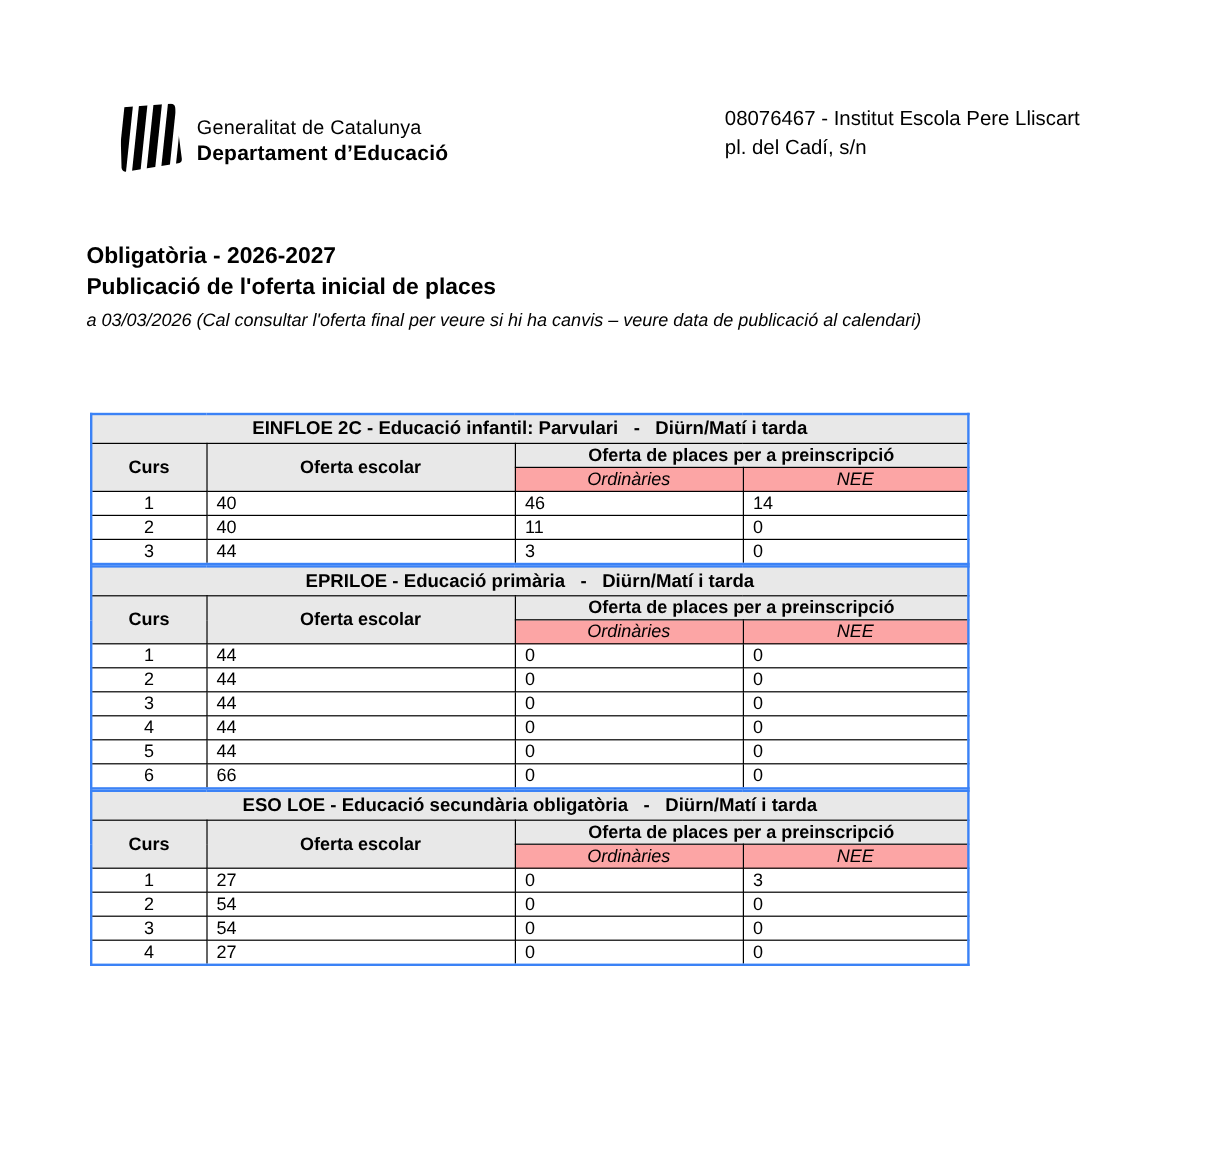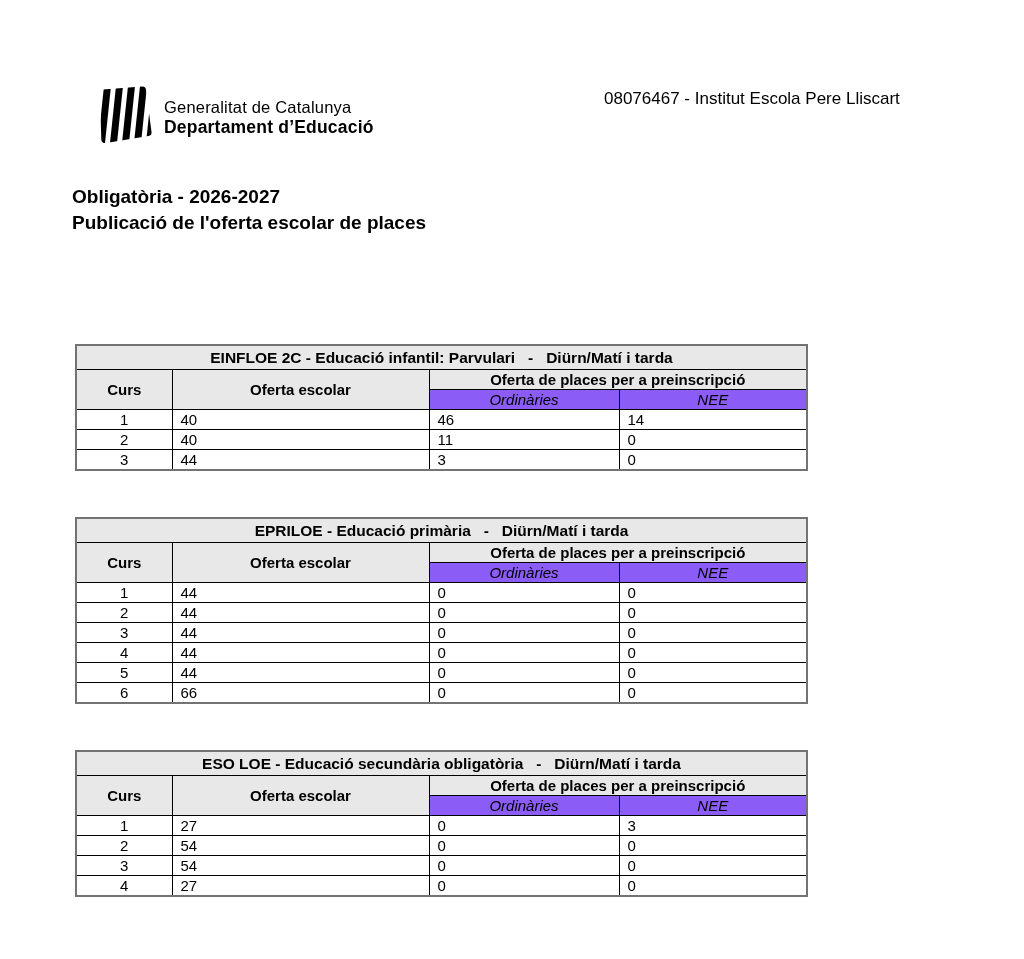--- a/index.html
+++ b/index.html
@@ -15,45 +15,45 @@
   .brand { position: absolute; left: 90px; top: 86px; display: flex; align-items: center; gap: 12px; }
   .brand-logo { width: 62px; height: 58px; flex: 0 0 auto; }
   .brand-text { padding-top: 3px; line-height: 20px; }
   .brand-line1 { font-size: 16.5px; font-weight: normal; letter-spacing: 0.2px; }
   .brand-line2, .brand-line3 { font-size: 17.5px; font-weight: bold; letter-spacing: 0.2px; }
 
   
   .addr { position: absolute; left: 604px; top: 87px; font-size: 17px; line-height: 24px; }
 
   
-  .titles { position: absolute; left: 72px; top: 184px; width: 880px; }
+  .titles { position: absolute; left: 72px; top: 201px; width: 880px; }
   .doc-title, .doc-subtitle { font-size: 19px; font-weight: bold; line-height: 26px; }
   .doc-note { font-size: 15px; font-style: italic; margin-top: 5px; line-height: 19px; }
 
   
   .tables { position: absolute; left: 75px; top: 344px; width: 731px; }
   table.offer {
     width: 731px; border-collapse: collapse; table-layout: fixed;
-    margin-bottom: 46px; border: 2px solid #737373;
+    border: 2px solid #3b82f6;
   }
   table.offer th, table.offer td { border: 1px solid #000; }
   .col-curs { width: 96px; }
   .col-oferta { width: 257px; }
   .col-ord { width: 190px; }
   .col-nee { width: 188px; }
   th.t-title {
     background: #e8e8e8; font-size: 15.5px; font-weight: bold;
     text-align: center; padding: 3px 4px; line-height: 17px; white-space: pre-wrap;
   }
   th.t-head {
     background: #e8e8e8; font-size: 15px; font-weight: bold;
     text-align: center; padding: 1.5px 4px; line-height: 16px; vertical-align: middle;
   }
   th.t-sub {
-    background: #8b5cf6; font-size: 15px; font-weight: normal; font-style: italic;
+    background: #fca5a5; font-size: 15px; font-weight: normal; font-style: italic;
     text-align: center; padding: 1.5px 4px; line-height: 16px;
   }
   table.offer td { font-size: 15px; line-height: 17px; padding: 1px 8px; background: #fff; }
   td.c-center { text-align: center; }
   td.c-right { text-align: left; }
 </style>
 </head>
 <body>
 
 <div class="page">
@@ -77,25 +77,27 @@
       </g>
     </svg>
     <div class="brand-text">
       <div class="brand-line1">Generalitat de Catalunya</div>
       <div class="brand-line2">Departament d’Educació</div>
     </div>
   </div>
 
   <div class="addr">
     <div>08076467 - Institut Escola Pere Lliscart</div>
+    <div>pl. del Cadí, s/n</div>
   </div>
 
   <div class="titles">
     <div class="doc-title">Obligatòria - 2026-2027</div>
-    <div class="doc-subtitle">Publicació de l'oferta escolar de places</div>
+    <div class="doc-subtitle">Publicació de l'oferta inicial de places</div>
+    <div class="doc-note">a 03/03/2026 (Cal consultar l'oferta final per veure si hi ha canvis – veure data de publicació al calendari)</div>
   </div>
 
   <div class="tables">
 
     <table class="offer">
       <colgroup>
           <col class="col-curs">
           <col class="col-oferta">
           <col class="col-ord">
           <col class="col-nee">

